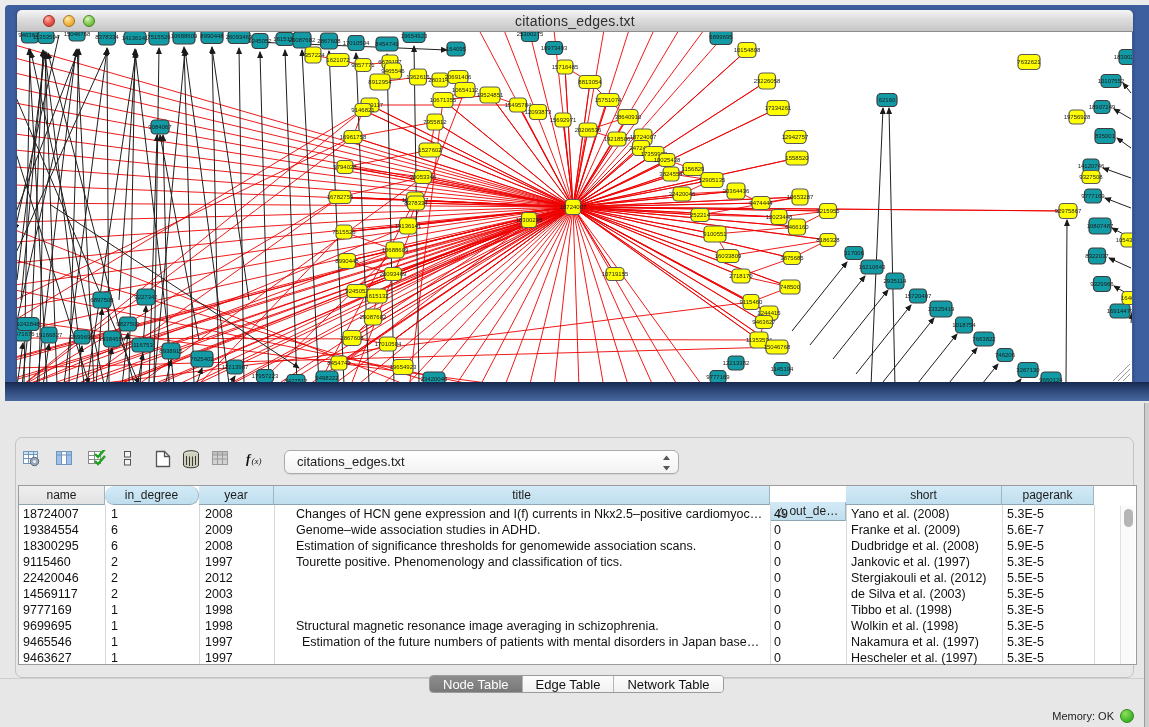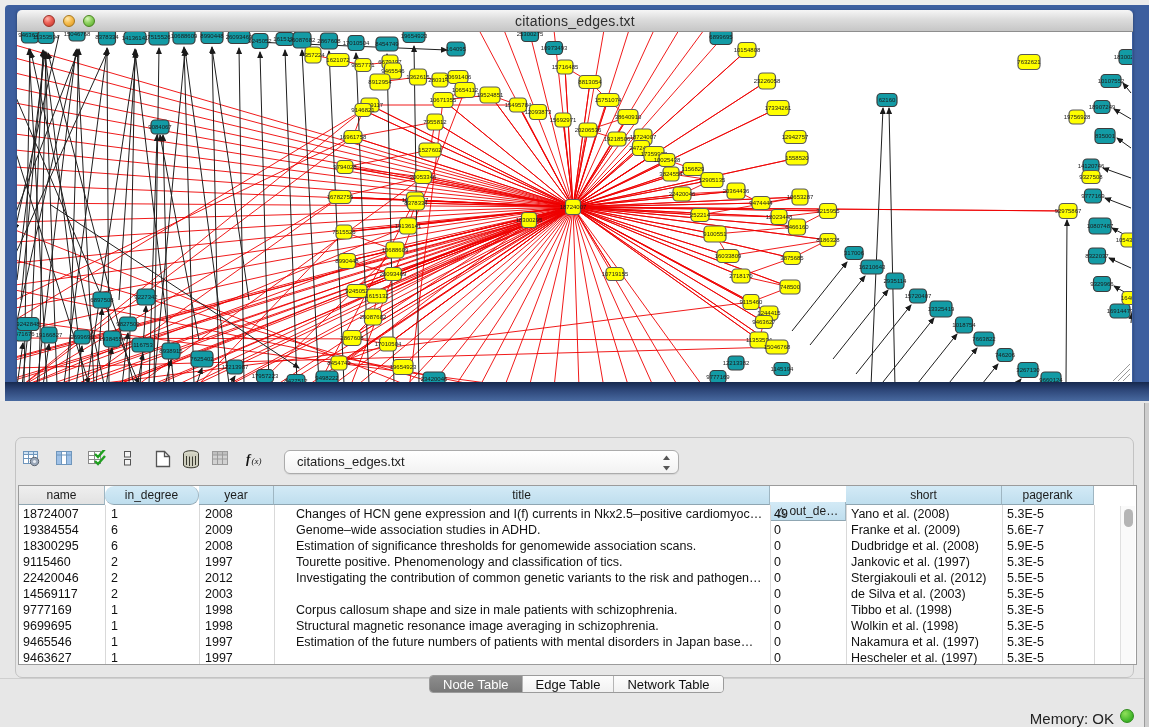--- a/index.html
+++ b/index.html
@@ -17,21 +17,21 @@
 .hrow{position:absolute;top:0;height:19px;border-right:1px solid #9fb6c2;border-bottom:1px solid #8fa6b2;background:linear-gradient(#d3eaf6,#bfdeee);font-size:12px;color:#1c1c1c;text-align:center;line-height:19px}
 .cell{position:absolute;height:16px;font-size:12.5px;color:#111;line-height:16px;white-space:nowrap;overflow:hidden}
 .colline{position:absolute;top:19px;width:1px;background:#d9d9d9;height:159px}
 #vscroll{position:absolute;right:1px;top:20px;width:15px;height:158px;background:#fafafa;border-left:1px solid #e0e0e0}
 #vthumb{position:absolute;left:2.5px;top:3px;width:9px;height:18px;background:#b5b5b5;border-radius:5px}
 #tabs{position:absolute;left:429px;top:274px;height:18px;display:flex;border:1px solid #9b9b9b;border-radius:4px;overflow:hidden;font-size:13px}
 #tabs div{padding:0 13px;line-height:17px;background:linear-gradient(#fdfdfd,#f1f1f1);color:#111}
 #tabs div.sel{background:linear-gradient(#8d8d8d,#787878);color:#fff}
 #tabs div+div{border-left:1px solid #b5b5b5}
 #tabline{position:absolute;left:0;top:277px;width:1149px;height:1px;background:#cfcfcf}
-#mem{position:absolute;right:35px;top:309px;font-size:15px;color:#222}
+#mem{position:absolute;right:35px;top:309px;font-size:11px;color:#222}
 #memdot{position:absolute;right:15px;top:307.5px;width:14px;height:14px;border-radius:50%;background:radial-gradient(circle at 35% 30%,#8fe05a,#3db327 70%,#2f9a1e);border:1px solid #2e8b1a}
 #rightband{position:absolute;right:0;top:2px;width:5px;height:324px;background:#cdcdcd;border-left:1px solid #9b9b9b}
 .ticon{position:absolute;top:12px}
 </style></head>
 <body>
 <div id="bluepanel">
   <div id="macwin">
     <div id="titlebar">
       <div class="tl" style="left:26px;background:radial-gradient(circle at 35% 28%,#ffb3aa,#ec6156 45%,#d3473c 75%,#9c2f27);border:.5px solid #9c2f27"></div>
       <div class="tl" style="left:46px;background:radial-gradient(circle at 35% 28%,#ffe9b0,#f6bd4f 45%,#e8a733 75%,#a8781c);border:.5px solid #a8781c"></div>
@@ -803,48 +803,46 @@
         <div class="cell" style="left:4px;top:68px;width:80px">9115460</div>
         <div class="cell" style="left:92px;top:68px;width:88px">2</div>
         <div class="cell" style="left:186px;top:68px;width:69px">1997</div>
         <div class="cell" style="left:277px;top:68px;width:490px">Tourette positive. Phenomenology and classification of tics.</div>
         <div class="cell" style="left:755px;top:68px;width:70px">0</div>
         <div class="cell" style="left:832px;top:68px;width:150px">Jankovic et al. (1997)</div>
         <div class="cell" style="left:988px;top:68px;width:86px">5.3E-5</div>
         <div class="cell" style="left:4px;top:84px;width:80px">22420046</div>
         <div class="cell" style="left:92px;top:84px;width:88px">2</div>
         <div class="cell" style="left:186px;top:84px;width:69px">2012</div>
-        <div class="cell" style="left:277px;top:84px;width:490px">Investigating the contribution of common genetic variants to the risk and pathogen…</div>
         <div class="cell" style="left:755px;top:84px;width:70px">0</div>
         <div class="cell" style="left:832px;top:84px;width:150px">Stergiakouli et al. (2012)</div>
         <div class="cell" style="left:988px;top:84px;width:86px">5.5E-5</div>
         <div class="cell" style="left:4px;top:100px;width:80px">14569117</div>
         <div class="cell" style="left:92px;top:100px;width:88px">2</div>
         <div class="cell" style="left:186px;top:100px;width:69px">2003</div>
         <div class="cell" style="left:755px;top:100px;width:70px">0</div>
         <div class="cell" style="left:832px;top:100px;width:150px">de Silva et al. (2003)</div>
         <div class="cell" style="left:988px;top:100px;width:86px">5.3E-5</div>
         <div class="cell" style="left:4px;top:116px;width:80px">9777169</div>
         <div class="cell" style="left:92px;top:116px;width:88px">1</div>
         <div class="cell" style="left:186px;top:116px;width:69px">1998</div>
-        <div class="cell" style="left:277px;top:116px;width:490px">Corpus callosum shape and size in male patients with schizophrenia.</div>
         <div class="cell" style="left:755px;top:116px;width:70px">0</div>
         <div class="cell" style="left:832px;top:116px;width:150px">Tibbo et al. (1998)</div>
         <div class="cell" style="left:988px;top:116px;width:86px">5.3E-5</div>
         <div class="cell" style="left:4px;top:132px;width:80px">9699695</div>
         <div class="cell" style="left:92px;top:132px;width:88px">1</div>
         <div class="cell" style="left:186px;top:132px;width:69px">1998</div>
         <div class="cell" style="left:277px;top:132px;width:490px">Structural magnetic resonance image averaging in schizophrenia.</div>
         <div class="cell" style="left:755px;top:132px;width:70px">0</div>
         <div class="cell" style="left:832px;top:132px;width:150px">Wolkin et al. (1998)</div>
         <div class="cell" style="left:988px;top:132px;width:86px">5.3E-5</div>
         <div class="cell" style="left:4px;top:148px;width:80px">9465546</div>
         <div class="cell" style="left:92px;top:148px;width:88px">1</div>
         <div class="cell" style="left:186px;top:148px;width:69px">1997</div>
-        <div class="cell" style="left:277px;top:148px;width:490px">Estimation of the future numbers of patients with mental disorders in Japan base…</div>
+        <div class="cell" style="left:283px;top:148px;width:490px">Estimation of the future numbers of patients with mental disorders in Japan base…</div>
         <div class="cell" style="left:755px;top:148px;width:70px">0</div>
         <div class="cell" style="left:832px;top:148px;width:150px">Nakamura et al. (1997)</div>
         <div class="cell" style="left:988px;top:148px;width:86px">5.3E-5</div>
         <div class="cell" style="left:4px;top:164px;width:80px">9463627</div>
         <div class="cell" style="left:92px;top:164px;width:88px">1</div>
         <div class="cell" style="left:186px;top:164px;width:69px">1997</div>
         <div class="cell" style="left:755px;top:164px;width:70px">0</div>
         <div class="cell" style="left:832px;top:164px;width:150px">Hescheler et al. (1997)</div>
         <div class="cell" style="left:988px;top:164px;width:86px">5.3E-5</div>
       <div id="vscroll">

